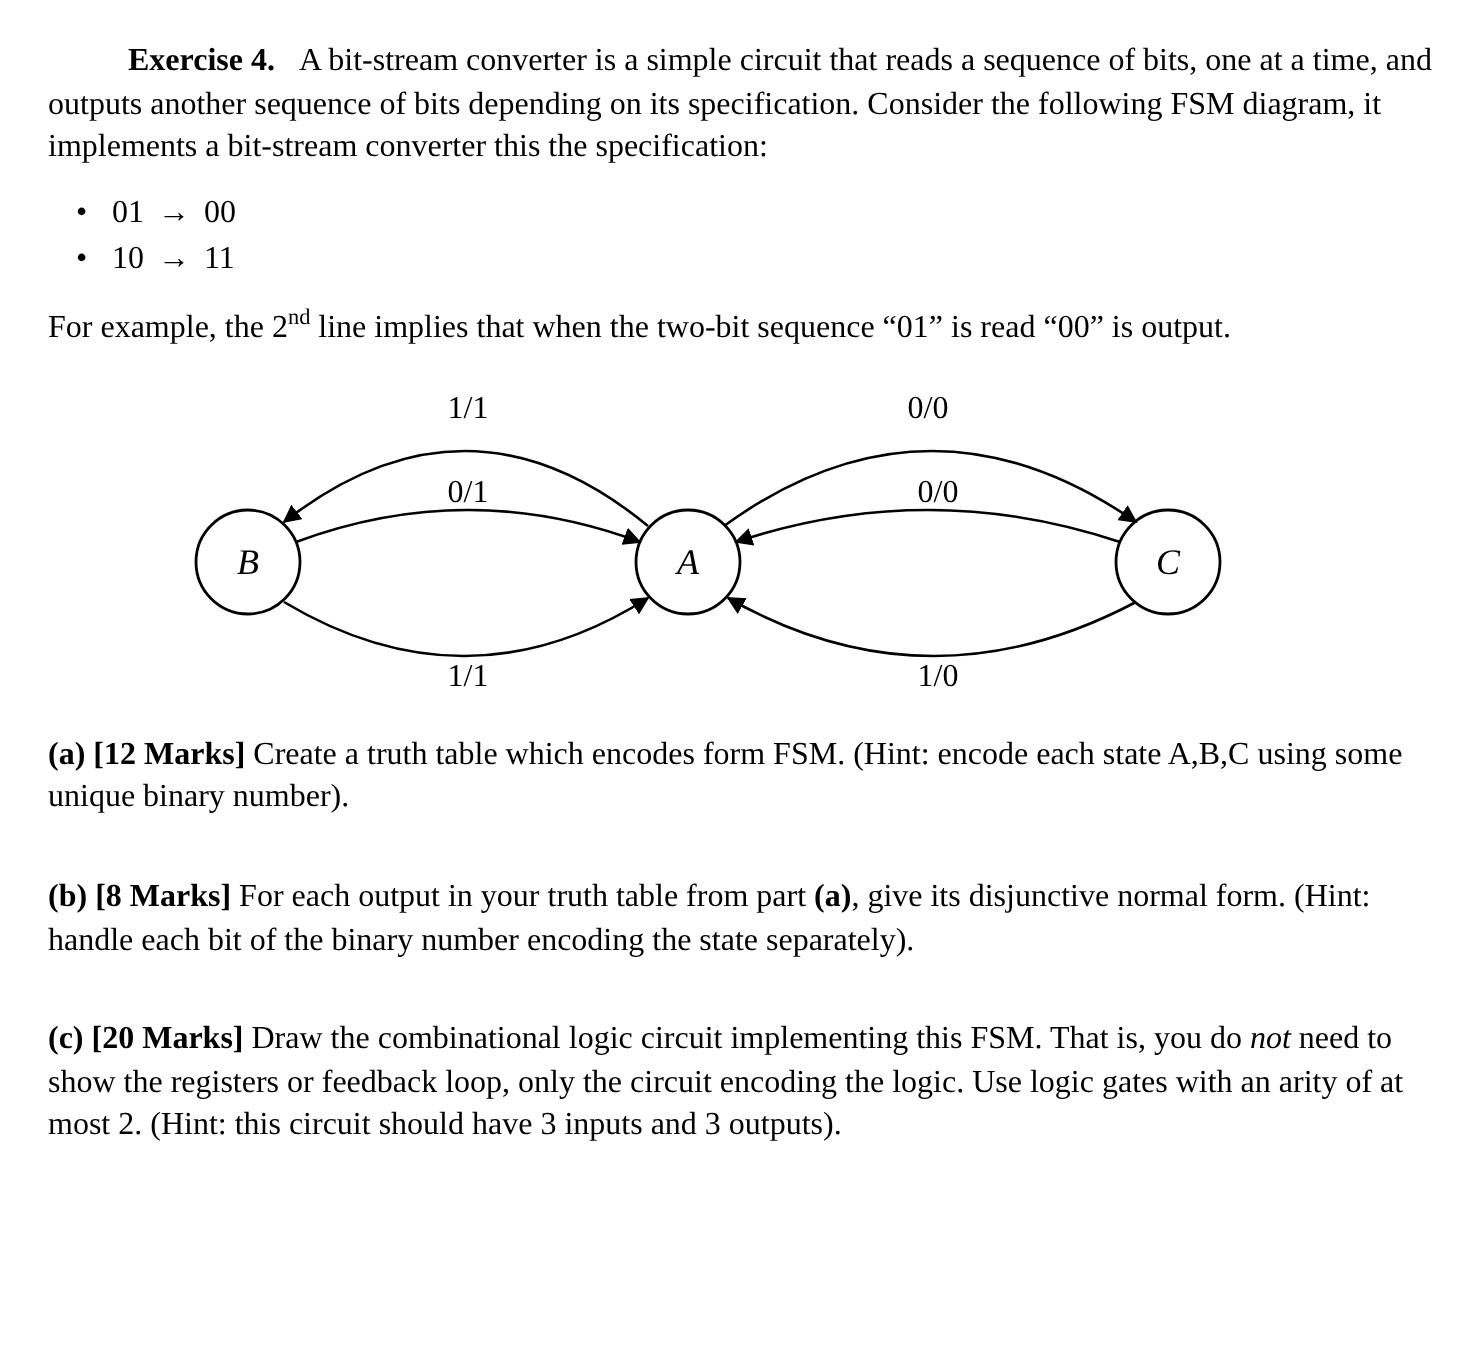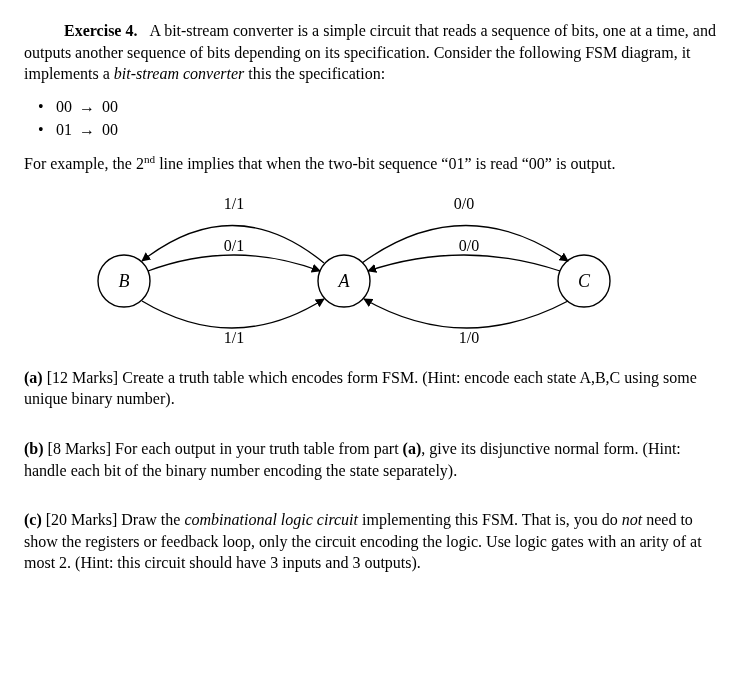--- a/index.html
+++ b/index.html
@@ -17,21 +17,20 @@
     font-weight: bold;
     margin-left: 40px;
   }
   .intro-text {
     display: inline;
   }
   .intro-para {
     margin: 0 0 10px 0;
   }
   .italic {
-    font-style: italic;
   }
   ul.spec-list {
     list-style: none;
     margin: 6px 0 10px 0;
     padding: 0 0 0 28px;
   }
   ul.spec-list li {
     padding: 1px 0;
   }
   ul.spec-list li::before {
@@ -53,44 +52,44 @@
   svg {
     display: block;
   }
   .part {
     margin: 16px 0 28px 0;
   }
   .part-label {
     font-weight: bold;
   }
   .marks {
-    font-weight: normal;
+    font-weight: bold;
   }
   .not-italic {
     font-style: italic;
   }
 </style>
 </head>
 <body>
 
 <p class="intro-para">
   <span class="exercise-label">Exercise 4.</span>
   &nbsp;&nbsp;<span class="intro-text">A bit-stream converter is a simple circuit that reads a sequence of bits, one at a time, and outputs another sequence of bits depending on its specification. Consider the following FSM diagram, it implements a </span><span class="italic">bit-stream converter</span><span> this the specification:</span>
 </p>
 
 <ul class="spec-list">
   <li>
-    <span>00</span>
+    <span>01</span>
     <span class="arrow">→</span>
     <span>00</span>
   </li>
   <li>
-    <span>01</span>
+    <span>10</span>
     <span class="arrow">→</span>
-    <span>00</span>
+    <span>11</span>
   </li>
 </ul>
 
 <p class="example-line">
   <span>For example, the 2</span><sup>nd</sup><span> line implies that when the two-bit sequence “01” is read “00” is output.</span>
 </p>
 
 <div class="diagram-wrap">
 <svg width="660" height="170" viewBox="0 0 660 170">
   <defs>

